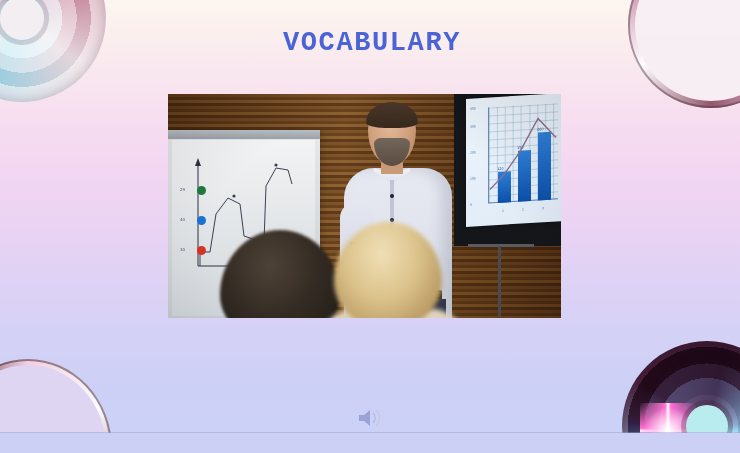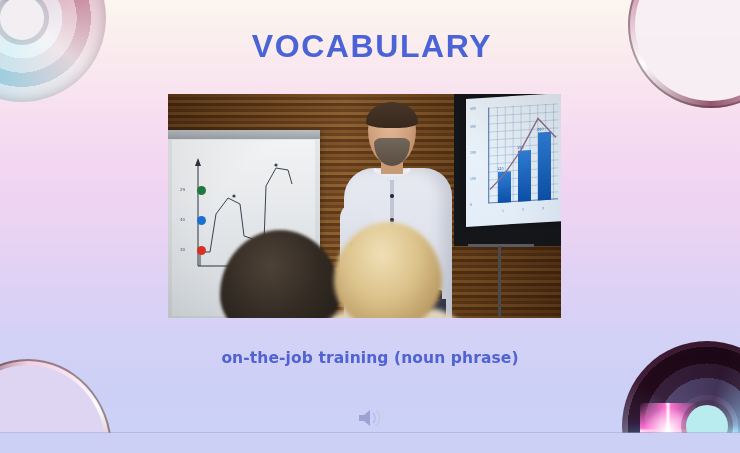--- a/index.html
+++ b/index.html
@@ -143,22 +143,22 @@
     filter: blur(0.6px);
     pointer-events: none;
   }
 
   
   #title {
     position: absolute;
     left: 4px; right: 0;
     top: 28px;
     text-align: center;
-    font-family: Liberation Sans, sans-serif;
-    font-size: 32px;
+    font-family: Liberation Mono, monospace;
+    font-size: 27px;
     font-weight: 700;
     letter-spacing: 1.6px;
     color: #4a63d6;
   }
 
   
   #photo {
     position: absolute;
     left: 168px;
     top: 94px;
@@ -559,21 +559,20 @@
     <div id="pres-buckle"></div>
     <div id="pres-pants"></div>
 
     <div id="head-dark"></div>
     <div id="shoulder-blonde"></div>
     <div id="head-blonde"></div>
 
     <div id="photo-soft"></div>
   </div>
 
-  <div id="word">on-the-job training (noun phrase)</div>
 
   <button id="audio-btn" title="Play pronunciation">
     <svg viewBox="0 0 30 26" width="30" height="26">
       <path d="M4 10 L9 10 L15 5 L15 21 L9 16 L4 16 Z" fill="#9aa3d4"></path>
       <path d="M18 8 A7 7 0 0 1 18 18" fill="none" stroke="#b6bce0" stroke-width="1.4"></path>
       <path d="M21 5 A11 11 0 0 1 21 21" fill="none" stroke="#c2c7e6" stroke-width="1.3"></path>
       <path d="M24 3 A14 14 0 0 1 24 23" fill="none" stroke="#ccd0ec" stroke-width="1.2"></path>
     </svg>
   </button>
 

